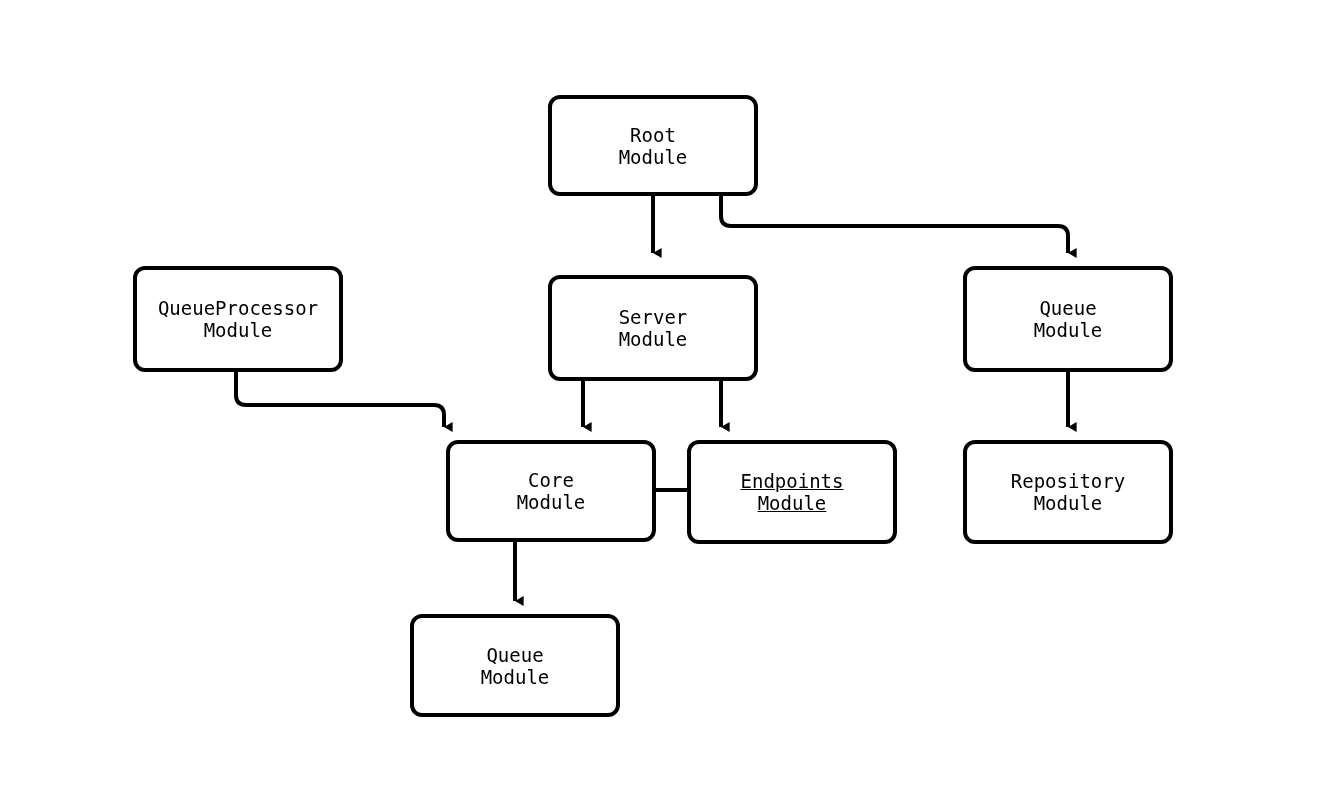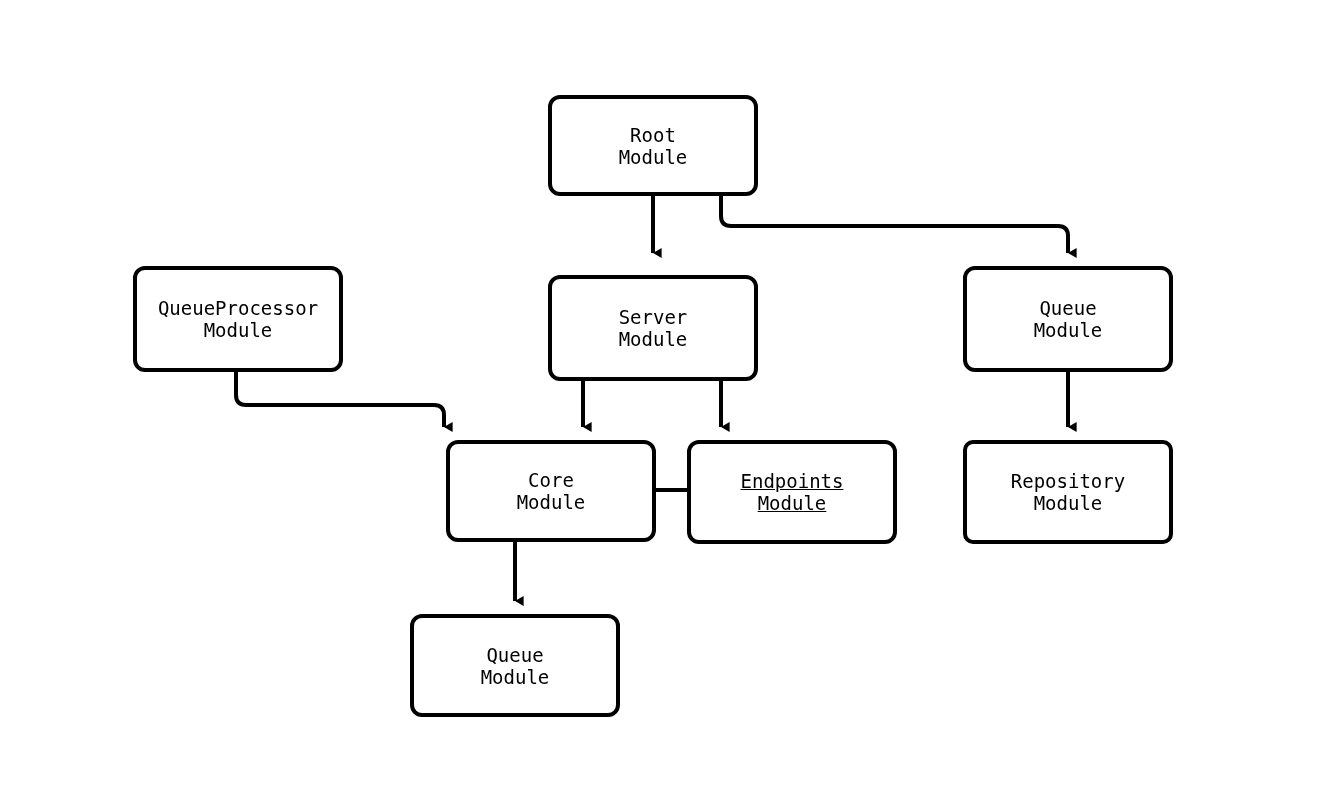--- a/index.html
+++ b/index.html
@@ -108,21 +108,21 @@
     <div class="node" style="left:410px; top:440px; width:210px; height:102px;margin-left:36px;">
       <div class="node-label">Core
 Module</div>
     </div>
 
     <div class="node" style="left:687px; top:440px; width:210px; height:104px;text-decoration:underline;">
       <div class="node-label">Endpoints
 Module</div>
     </div>
 
-    <div class="node" style="left:963px; top:440px; width:210px; height:104px;border-radius:10px;">
+    <div class="node" style="left:963px; top:440px; width:210px; height:104px;">
       <div class="node-label">Repository
 Module</div>
     </div>
 
     <div class="node" style="left:410px; top:614px; width:210px; height:103px;align-items:center;">
       <div class="node-label">Queue
 Module</div>
     </div>
 
   </div>

